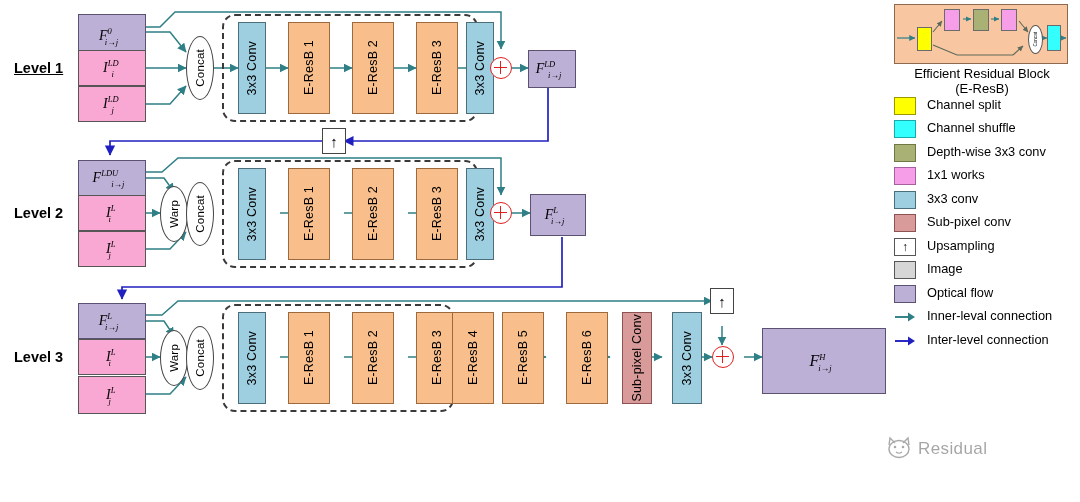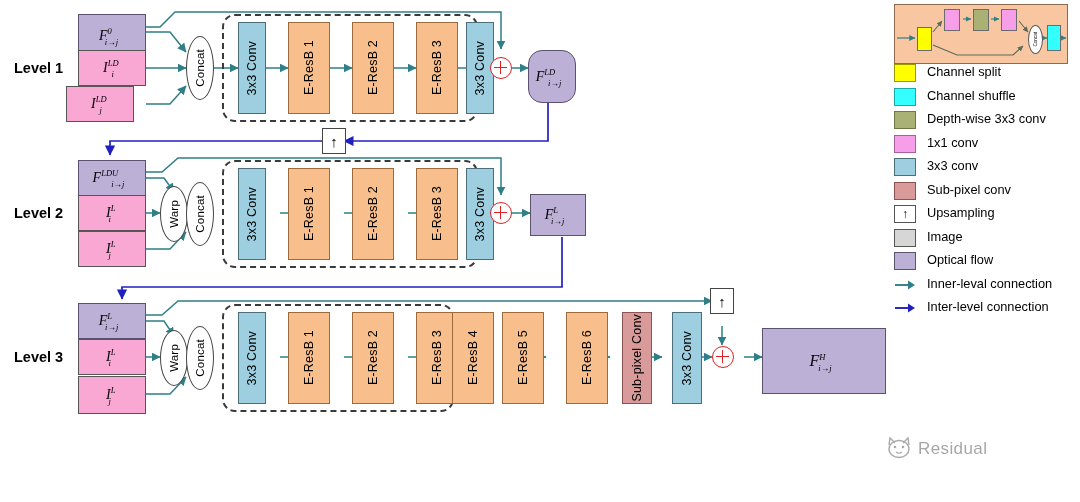--- a/index.html
+++ b/index.html
@@ -133,29 +133,29 @@
       <path d="M744,357 L762,357"></path>
     </g>
 
     <g fill="none" stroke="#2020c0" stroke-width="1.7" marker-end="url(#ahB)">
       <path d="M548,88 L548,141 L344,141"></path>
       <path d="M322,141 L110,141 L110,155"></path>
       <path d="M562,237 L562,287 L122,287 L122,299"></path>
     </g>
   </svg>
 
-  <div class="levelname" style="left:14px;top:60px;">Level 1</div>
+  <div class="levelname" style="left:14px;top:60px;text-decoration:underline;">Level 1</div>
 
   <div class="box b-flow" style="left:78px;top:14px;width:68px;height:44px;">
     <span class="math">F<span class="sup">0</span><span class="sub">i→j</span></span>
   </div>
   <div class="box b-image" style="left:78px;top:50px;width:68px;height:36px;">
     <span class="math">I<span class="sup">LD</span><span class="sub">i</span></span>
   </div>
-  <div class="box b-image" style="left:66px;top:86px;width:68px;height:36px;">
+  <div class="box b-image" style="left:78px;top:86px;width:68px;height:36px;">
     <span class="math">I<span class="sup">LD</span><span class="sub">j</span></span>
   </div>
 
   <div class="ell" style="left:186px;top:36px;width:28px;height:64px;">
     <span class="vlabel">Concat</span>
   </div>
 
   <div class="dashbox" style="left:222px;top:14px;width:256px;height:108px;"></div>
 
   <div class="box b-conv" style="left:238px;top:22px;width:28px;height:92px;">
@@ -169,21 +169,21 @@
     </div>
   <div class="box b-eresb" style="left:416px;top:22px;width:42px;height:92px;">
     <span class="vlabel">E-ResB 3</span>
     </div>
   <div class="box b-conv" style="left:466px;top:22px;width:28px;height:92px;">
     <span class="vlabel">3x3 Conv</span>
     </div>
 
   <div class="plus" style="left:490px;top:57px;"></div>
 
-  <div class="box b-flow" style="left:528px;top:50px;width:48px;height:53px;border-radius:14px;">
+  <div class="box b-flow" style="left:528px;top:50px;width:48px;height:38px;">
     <span class="math">F<span class="sup">LD</span><span class="sub">i→j</span></span>
   </div>
 
   <div class="box b-up" style="left:322px;top:128px;width:24px;height:26px;">
     <span class="uparrow">↑</span>
   </div>
 
   <div class="levelname" style="left:14px;top:205px;">Level 2</div>
 
   <div class="box b-flow" style="left:78px;top:160px;width:68px;height:36px;">
@@ -312,39 +312,43 @@
       <div class="mini m-split" style="left:22px;top:22px;width:15px;height:24px;"></div>
       <div class="mini m-1x1" style="left:49px;top:4px;width:16px;height:22px;"></div>
       <div class="mini m-dw" style="left:78px;top:4px;width:16px;height:22px;"></div>
       <div class="mini m-1x1" style="left:106px;top:4px;width:16px;height:22px;"></div>
       <div class="miniconcat" style="left:133px;top:20px;width:13px;height:27px;">
         <span>Concat</span>
       </div>
       <div class="mini m-shuffle" style="left:152px;top:20px;width:14px;height:26px;"></div>
     </div>
 
+    <div class="eresb-cap">
+      <div>Efficient Residual Block</div>
+      <div>(E-ResB)</div>
+    </div>
 
     <div class="lrow">
       <span class="sw" style="background:#ffff00;border-color:#9a9a00;"></span>
       <span class="ltext">Channel split</span>
       </div>
 
     <div class="lrow">
       <span class="sw" style="background:#33ffff;border-color:#1aaaaa;"></span>
       <span class="ltext">Channel shuffle</span>
       </div>
 
     <div class="lrow">
       <span class="sw" style="background:#a9b274;border-color:#6f7744;"></span>
       <span class="ltext">Depth-wise 3x3 conv</span>
       </div>
 
     <div class="lrow">
       <span class="sw" style="background:#f79ee8;border-color:#a861a0;"></span>
-      <span class="ltext">1x1 conv</span>
+      <span class="ltext">1x1 works</span>
       </div>
 
     <div class="lrow">
       <span class="sw" style="background:#9ecfe0;border-color:#4c6e7a;"></span>
       <span class="ltext">3x3 conv</span>
       </div>
 
     <div class="lrow">
       <span class="sw" style="background:#d99a9a;border-color:#8d5252;"></span>
       <span class="ltext">Sub-pixel conv</span>

